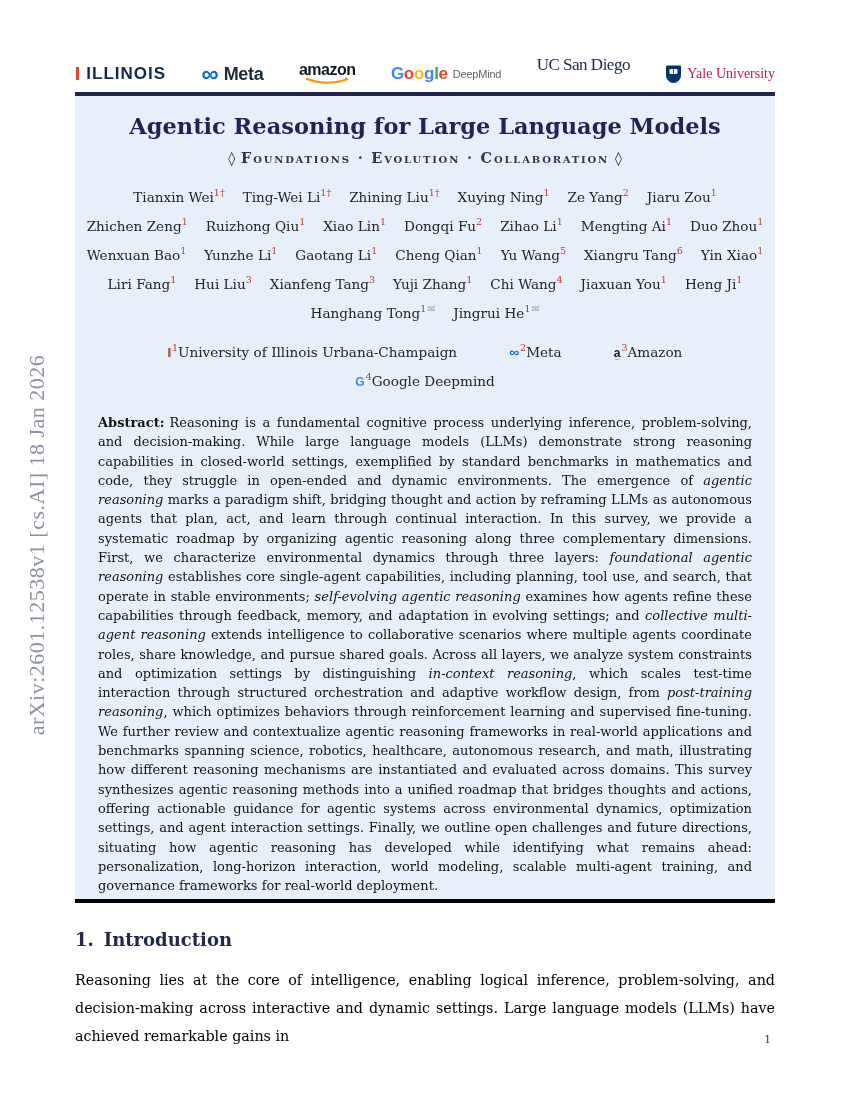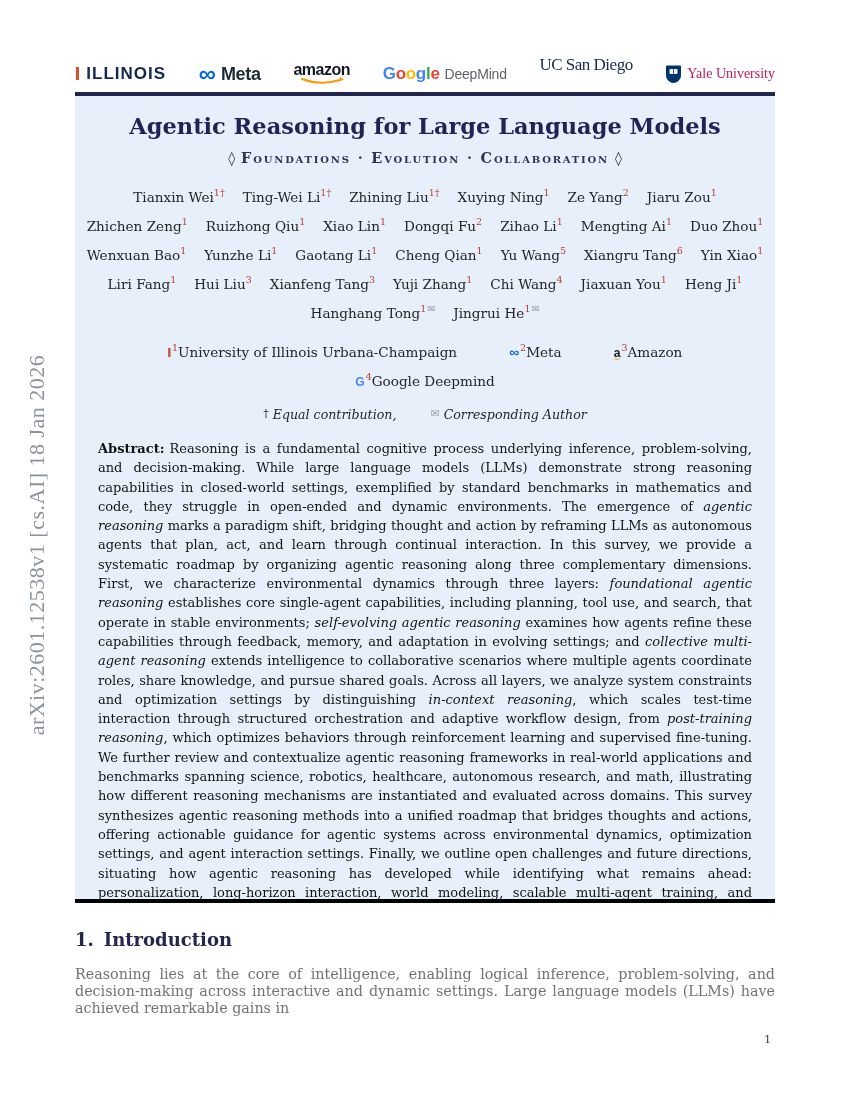--- a/index.html
+++ b/index.html
@@ -14,21 +14,21 @@
   
   .logo-row{position:absolute;top:57px;left:75px;width:700px;height:34px;display:flex;
     align-items:center;justify-content:space-between;font-family:"Liberation Sans","DejaVu Sans",sans-serif;}
   .logo{display:flex;align-items:center;gap:5px;white-space:nowrap;}
   .il-text{font-weight:bold;font-size:17px;letter-spacing:1px;color:#13294B;}
   .meta-mark{color:#0668E1;font-size:24px;font-weight:bold;line-height:10px;}
   .meta-text{font-size:18px;font-weight:600;color:#1c2b33;letter-spacing:-.3px;}
   .amazon-wrap{display:flex;flex-direction:column;align-items:center;}
   .amazon-text{font-weight:bold;font-size:16px;color:#131921;letter-spacing:-.5px;line-height:14px;}
   .google-text{font-size:17px;font-weight:600;letter-spacing:-.3px;}
-  .deepmind-text{font-size:14px;color:#5f6368;letter-spacing:-.2px;}
+  .deepmind-text{font-size:11px;color:#5f6368;letter-spacing:-.2px;}
   .ucsd-text{font-family:"Liberation Serif",serif;font-size:17px;color:#182B49;
     border-bottom:1.5px solid #182B49;padding-bottom:18px;letter-spacing:-.5px;}
   .yale-text{font-family:"Liberation Serif",serif;font-size:14px;color:#be185d;}
 
   
   .top-rule{position:absolute;top:92px;left:75px;width:700px;height:4px;background:#22264f;}
   .abs-box{position:absolute;top:96px;left:75px;width:700px;height:807px;background:#e7f0fa;
     border-bottom:4px solid #000000;box-sizing:border-box;overflow:hidden;}
 
   .paper-title{text-align:center;margin-top:17px;font-size:22.5px;font-weight:bold;color:#1f2355;}
@@ -59,21 +59,21 @@
   .contrib-note .gap{display:inline-block;width:34px;}
 
   .abstract{margin:17px 23px 0 23px;text-align:justify;font-size:13px;line-height:19.3px;color:#141414;}
   .abstract .abs-label{font-weight:bold;margin-right:5px;}
   .abstract .it{font-style:italic;}
 
   
   .intro-heading{position:absolute;top:929px;left:75px;font-size:18px;font-weight:bold;color:#23264d;}
   .intro-heading .num{margin-right:10px;}
   .intro-body{position:absolute;top:966px;left:75px;width:700px;text-align:justify;
-    font-size:14.3px;line-height:17px;color:#737373;}
+    font-size:14.3px;line-height:28px;color:#000000;}
 
   .page-number{position:absolute;top:1032px;left:764px;font-size:11.5px;color:#3a3f46;}
 </style>
 </head>
 <body>
 
 <div class="arxiv-stamp">arXiv:2601.12538v1  [cs.AI]  18 Jan 2026</div>
 
 <div class="logo-row">
   <div class="logo">
@@ -124,25 +124,20 @@
       <div class="author-row"><span class="author">Zhichen Zeng<sup class="red-sup">1</sup></span><span class="author">Ruizhong Qiu<sup class="red-sup">1</sup></span><span class="author">Xiao Lin<sup class="red-sup">1</sup></span><span class="author">Dongqi Fu<sup class="red-sup">2</sup></span><span class="author">Zihao Li<sup class="red-sup">1</sup></span><span class="author">Mengting Ai<sup class="red-sup">1</sup></span><span class="author">Duo Zhou<sup class="red-sup">1</sup></span></div>
       <div class="author-row"><span class="author">Wenxuan Bao<sup class="red-sup">1</sup></span><span class="author">Yunzhe Li<sup class="red-sup">1</sup></span><span class="author">Gaotang Li<sup class="red-sup">1</sup></span><span class="author">Cheng Qian<sup class="red-sup">1</sup></span><span class="author">Yu Wang<sup class="red-sup">5</sup></span><span class="author">Xiangru Tang<sup class="red-sup">6</sup></span><span class="author">Yin Xiao<sup class="red-sup">1</sup></span></div>
       <div class="author-row"><span class="author">Liri Fang<sup class="red-sup">1</sup></span><span class="author">Hui Liu<sup class="red-sup">3</sup></span><span class="author">Xianfeng Tang<sup class="red-sup">3</sup></span><span class="author">Yuji Zhang<sup class="red-sup">1</sup></span><span class="author">Chi Wang<sup class="red-sup">4</sup></span><span class="author">Jiaxuan You<sup class="red-sup">1</sup></span><span class="author">Heng Ji<sup class="red-sup">1</sup></span></div>
       <div class="author-row"><span class="author">Hanghang Tong<sup class="red-sup">1</sup><sup class="env-sup">✉</sup></span><span class="author">Jingrui He<sup class="red-sup">1</sup><sup class="env-sup">✉</sup></span></div>
     </div>
 
   <div class="affils">
       <div class="affil-row"><span class="affil"><span class="aff-icon icon-il">I</span><sup class="red-sup">1</sup><span>University of Illinois Urbana-Champaign</span></span><span class="affil"><span class="aff-icon icon-meta">∞</span><sup class="red-sup">2</sup><span>Meta</span></span><span class="affil"><span class="aff-icon icon-amzn">a</span><sup class="red-sup">3</sup><span>Amazon</span></span><span class="affil"><span class="aff-icon icon-goog">G</span><sup class="red-sup">4</sup><span>Google Deepmind</span></span></div>
     </div>
 
-  <div class="contrib-note">
-    <span class="mark">†</span>
-    <span>Equal contribution,</span><span class="gap"></span><span class="mark env">✉</span>
-    <span>Corresponding Author</span>
-  </div>
 
   <div class="abstract">
     <span class="abs-label">Abstract:</span><span><span>Reasoning is a fundamental cognitive process underlying inference, problem-solving, and decision-making. While large language models (LLMs) demonstrate strong reasoning capabilities in closed-world settings, exemplified by standard benchmarks in mathematics and code, they struggle in open-ended and dynamic environments. The emergence of </span><span class="it">agentic reasoning</span><span> marks a paradigm shift, bridging thought and action by reframing LLMs as autonomous agents that plan, act, and learn through continual interaction. In this survey, we provide a systematic roadmap by organizing agentic reasoning along three complementary dimensions. First, we characterize environmental dynamics through three layers: </span><span class="it">foundational agentic reasoning</span><span> establishes core single-agent capabilities, including planning, tool use, and search, that operate in stable environments; </span><span class="it">self-evolving agentic reasoning</span><span> examines how agents refine these capabilities through feedback, memory, and adaptation in evolving settings; and </span><span class="it">collective multi-agent reasoning</span><span> extends intelligence to collaborative scenarios where multiple agents coordinate roles, share knowledge, and pursue shared goals. Across all layers, we analyze system constraints and optimization settings by distinguishing </span><span class="it">in-context reasoning</span><span>, which scales test-time interaction through structured orchestration and adaptive workflow design, from </span><span class="it">post-training reasoning</span><span>, which optimizes behaviors through reinforcement learning and supervised fine-tuning. We further review and contextualize agentic reasoning frameworks in real-world applications and benchmarks spanning science, robotics, healthcare, autonomous research, and math, illustrating how different reasoning mechanisms are instantiated and evaluated across domains. This survey synthesizes agentic reasoning methods into a unified roadmap that bridges thoughts and actions, offering actionable guidance for agentic systems across environmental dynamics, optimization settings, and agent interaction settings. Finally, we outline open challenges and future directions, situating how agentic reasoning has developed while identifying what remains ahead: personalization, long-horizon interaction, world modeling, scalable multi-agent training, and governance frameworks for real-world deployment.</span></span>
   </div>
 
 </div>
 
 <div class="intro-heading">
   <span class="num">1.</span><span>Introduction</span>
 </div>

